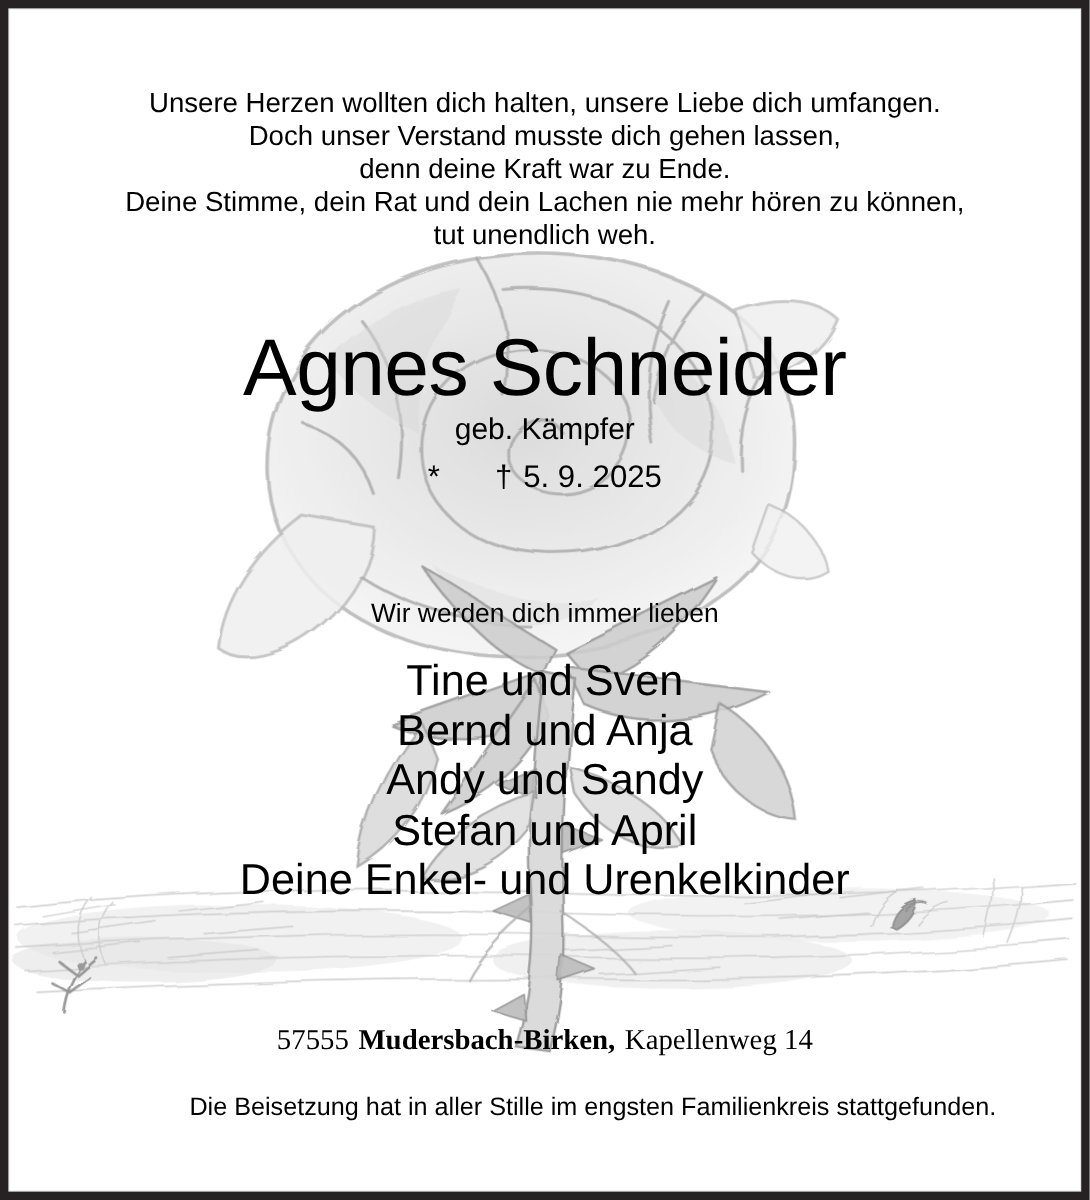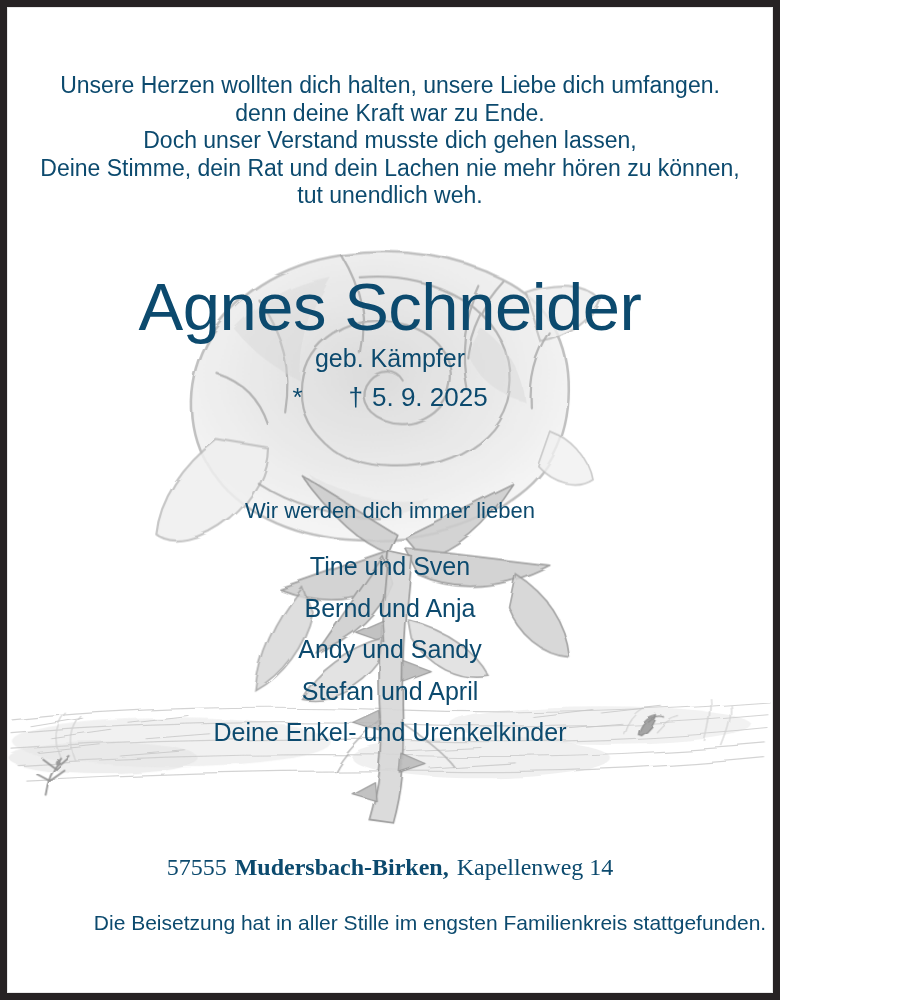--- a/index.html
+++ b/index.html
@@ -1,23 +1,23 @@
 <!DOCTYPE html>
 <html lang="de"><head>
 <meta charset="utf-8">
 <style>
   html, body { margin: 0; padding: 0; background: #ffffff; }
   .page {
     position: relative;
-    width: 780px;
+    width: 908px;
     height: 1000px;
     background: #ffffff;
     overflow: hidden;
     font-family: "Liberation Sans", "DejaVu Sans", sans-serif;
-    color: #0c4a6e;
+    color: #000000;
   }
   .frame {
     position: absolute;
     inset: 0;
     border: 7px solid #262223;
     box-shadow: inset 0 0 0 1px #e8e8e8;
     pointer-events: none;
     z-index: 6;
   }
   .sketch {
@@ -35,21 +35,21 @@
     z-index: 3;
     white-space: nowrap;
   }
   .poem      { top: 72px;  font-size: 23px;   line-height: 27.6px; }
   .name      { top: 271px; font-size: 67px;   line-height: 72px; letter-spacing: -0.5px; }
   .maiden    { top: 344px; font-size: 25px;   line-height: 28px; }
   .dates     { top: 381px; font-size: 26px;   line-height: 32px;
                display: flex; justify-content: center; gap: 46px; }
   .dates .dgroup { display: inline-flex; gap: 9px; }
   .farewell  { top: 498px; font-size: 22px;   line-height: 26px; }
-  .mourners  { top: 546px; font-size: 25px;   line-height: 41.5px; }
+  .mourners  { top: 546px; font-size: 36px;   line-height: 41.5px; }
   .address   { top: 853px; font-size: 24px;   line-height: 28px; }
   .address .locality { font-weight: bold; }
   .address span { margin: 0 4px; font-family: Liberation Serif, serif; }
   .funeral   { top: 910px; font-size: 21px;   line-height: 25px; padding-left: 40px; }
 </style>
 </head>
 <body>
 
 <div class="page">
 
@@ -165,22 +165,22 @@
       <path d="M 753 758 C 759 752 767 750 773 753" stroke="#8f8f8f" stroke-width="1.5" fill="none"></path>
       <g stroke="#c9c9c9" stroke-width="1.2" fill="none" opacity="0.9" stroke-linecap="round">
         <path d="M 726 772 C 730 758 738 748 748 742"></path>
         <path d="M 764 770 C 772 760 780 754 790 752"></path>
       </g>
     </g>
   </svg>
 
   <div class="tblock poem">
     <div>Unsere Herzen wollten dich halten, unsere Liebe dich umfangen.</div>
+    <div>Doch unser Verstand musste dich gehen lassen,</div>
     <div>denn deine Kraft war zu Ende.</div>
-    <div>Doch unser Verstand musste dich gehen lassen,</div>
     <div>Deine Stimme, dein Rat und dein Lachen nie mehr hören zu können,</div>
     <div>tut unendlich weh.</div>
   </div>
 
   <div class="tblock name">Agnes Schneider</div>
 
   <div class="tblock maiden">geb. Kämpfer</div>
 
   <div class="tblock dates">
     <span class="dgroup">

